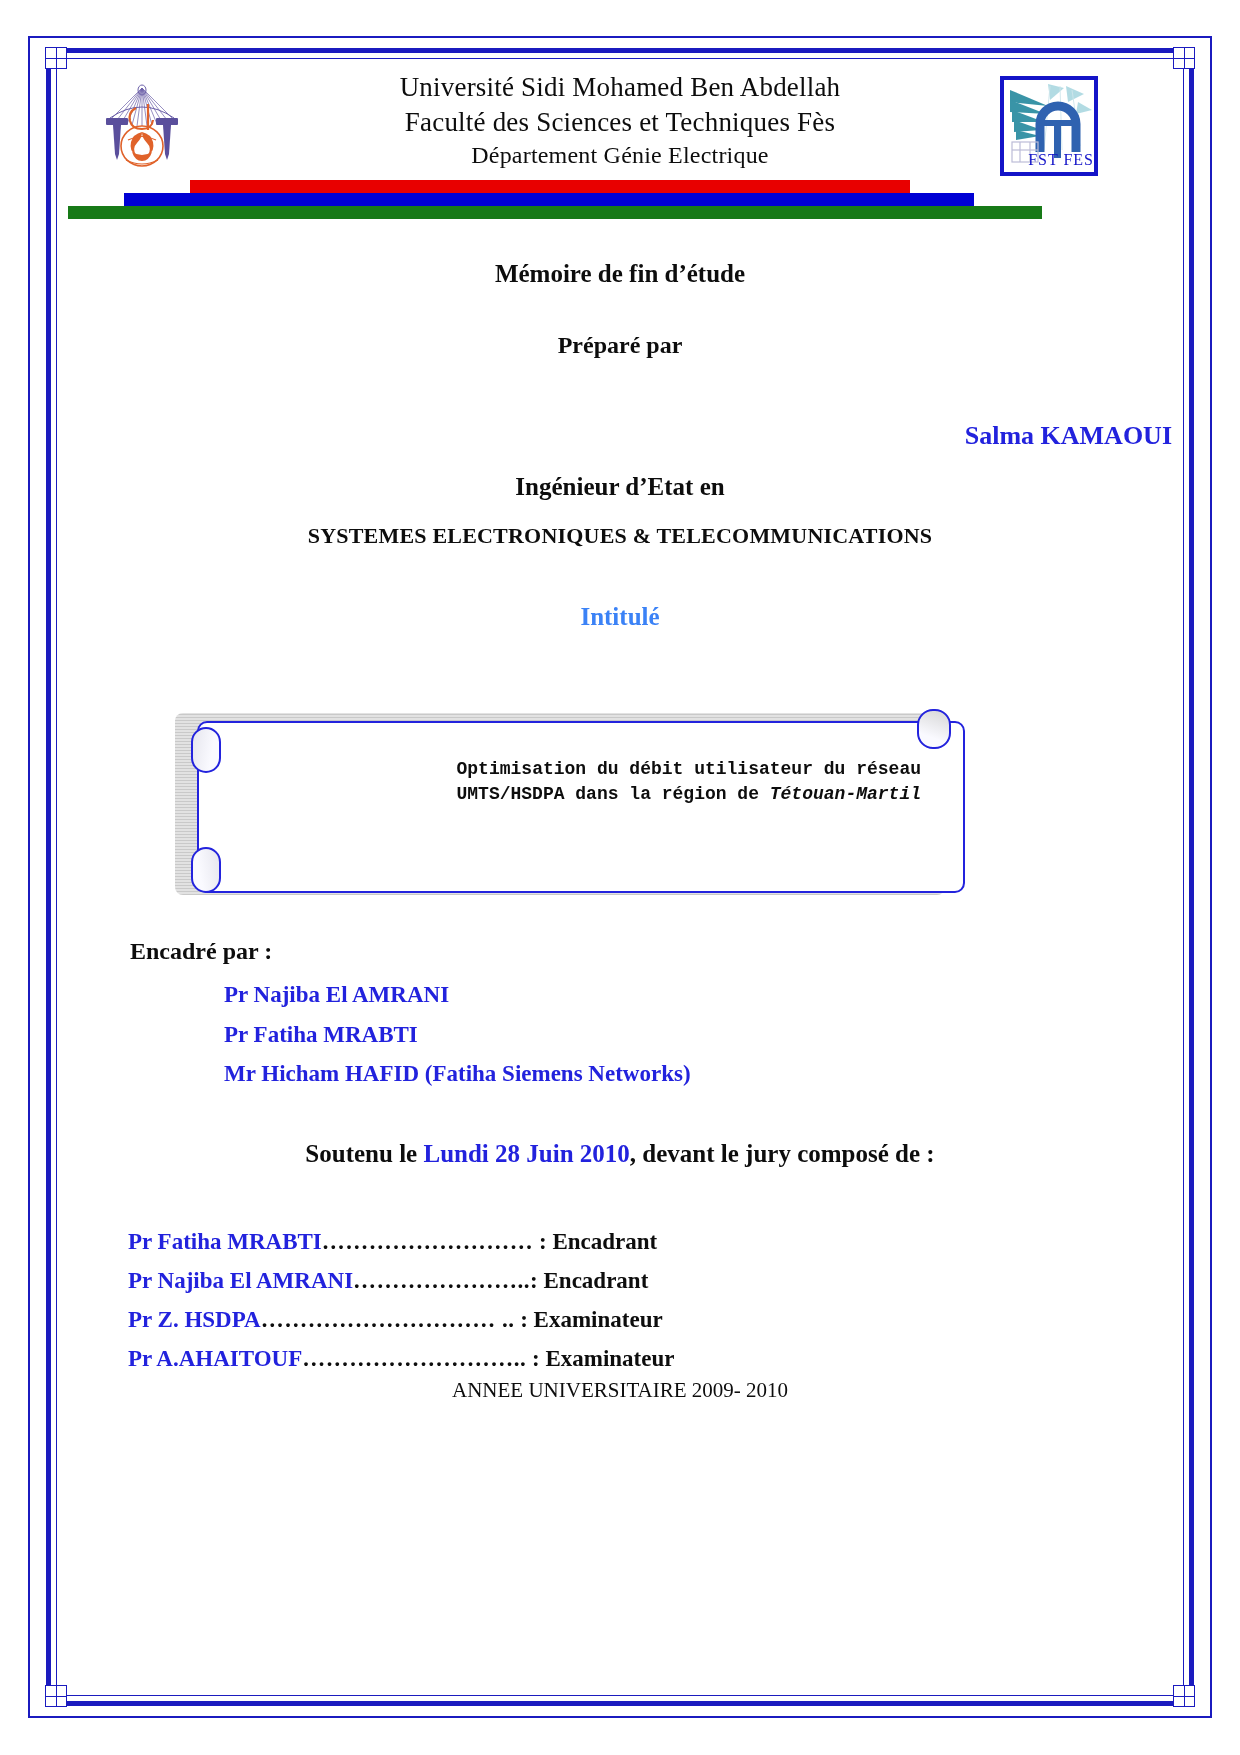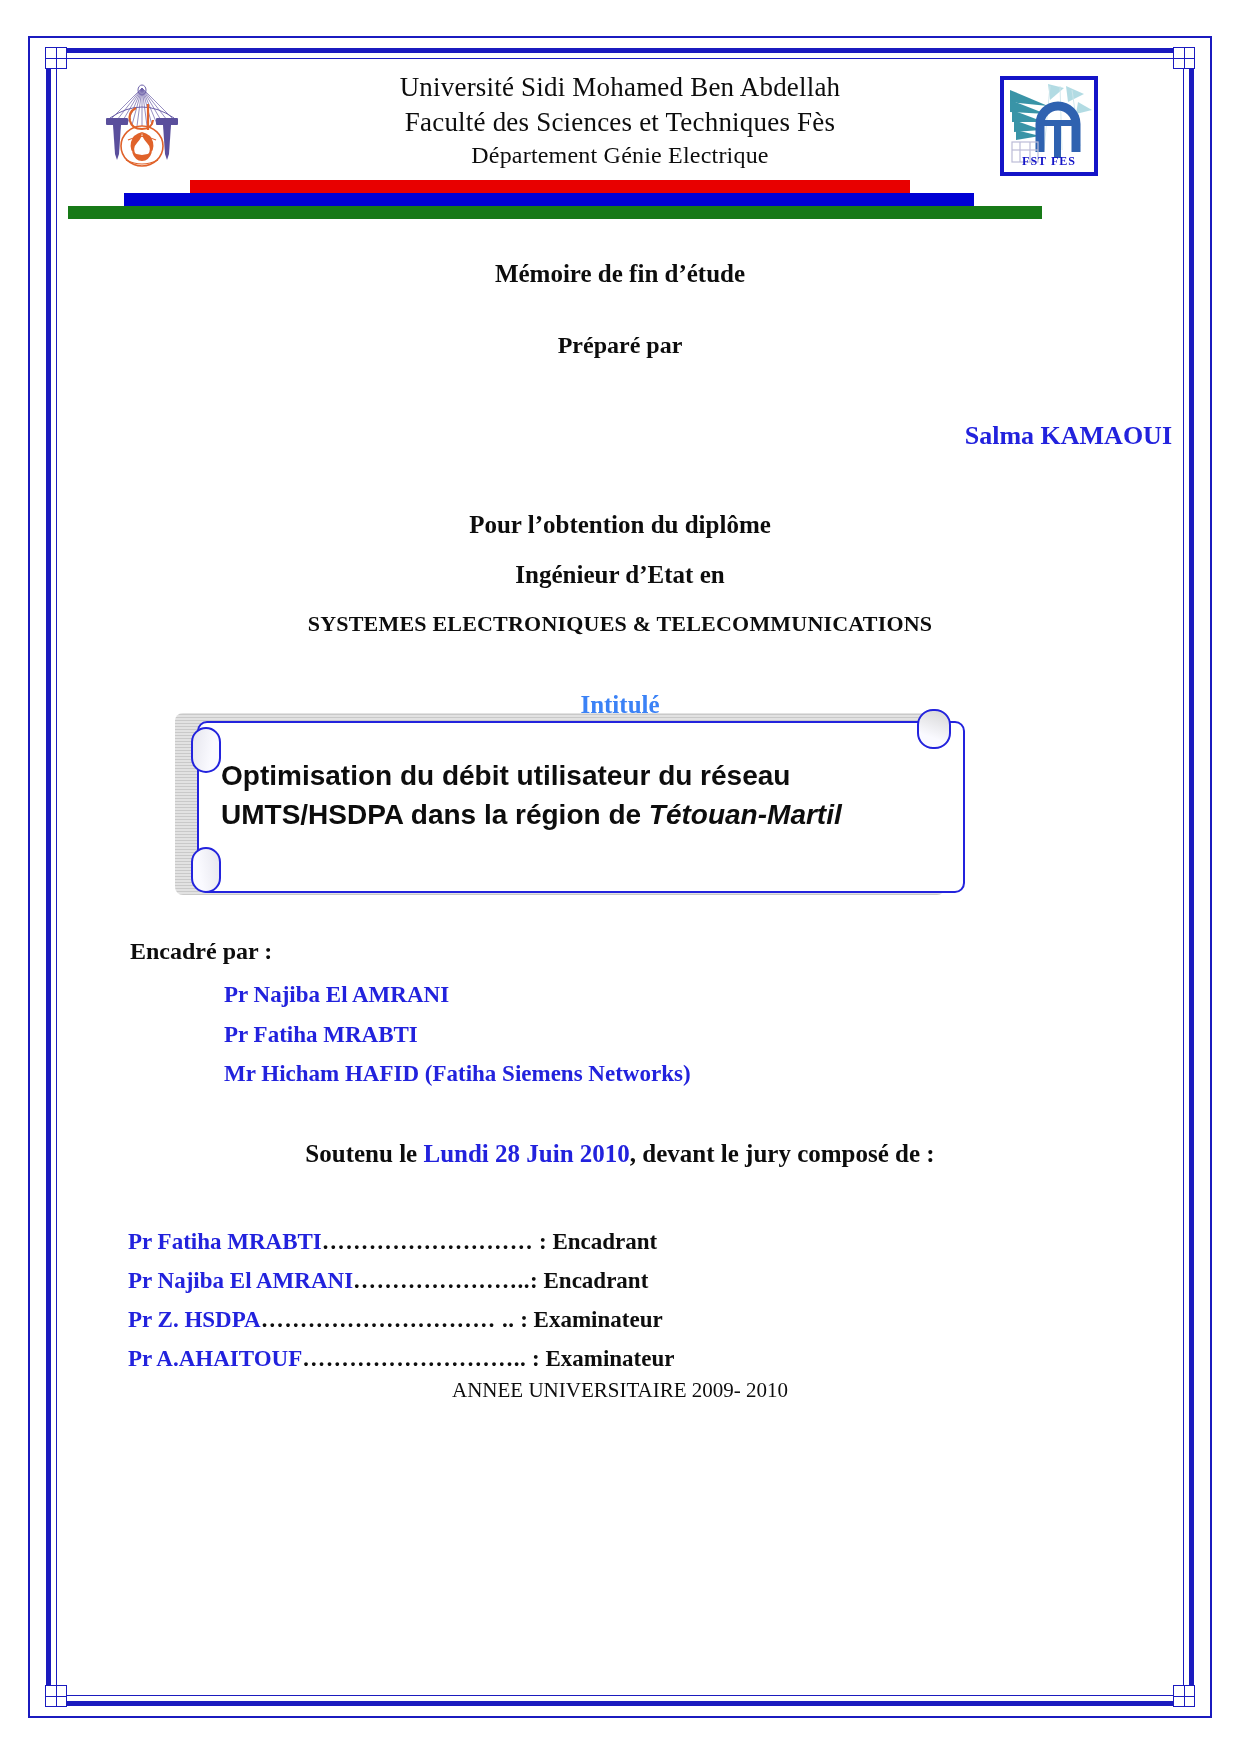--- a/index.html
+++ b/index.html
@@ -100,24 +100,24 @@
     width: 98px; height: 100px;
     border: 4px solid #1414c8;
     box-sizing: border-box;
     background: #ffffff;
     overflow: hidden;
   }
   .fst-label {
     position: absolute;
     left: 0; bottom: 3px;
     width: 100%;
-    text-align: center;
+    text-align: right;
     font-family: "Liberation Serif", serif;
-    font-weight: bold;
-    font-size: 12px;
+    font-weight: normal;
+    font-size: 16px;
     letter-spacing: 1px;
     color: #1414c8;
     z-index: 5;
   }
 
   
   .bars {
     position: absolute;
     left: 68px; top: 180px;
     width: 1104px; height: 42px;
@@ -201,24 +201,24 @@
   .curl.tr {
     left: 742px; top: 4px;
     width: 34px; height: 40px;
     border-radius: 16px;
     background: linear-gradient(200deg, #d6d6d6 0%, #fafaff 70%);
   }
   .scroll-title {
     position: absolute;
     left: 46px; top: 52px;
     width: 700px;
-    text-align: left;
-    font-family: Liberation Sans, sans-serif;
-    font-weight: bold;
-    font-size: 28px;
+    text-align: right;
+    font-family: Liberation Mono, monospace;
+    font-weight: bold;
+    font-size: 18px;
     line-height: 1.38;
     color: #0d0d0d;
   }
   .scroll-title .ital { font-style: italic; }
 
   
   .encadre-label {
     position: absolute;
     left: 130px; top: 938px;
     font-weight: bold;
@@ -375,21 +375,20 @@
   <div class="bars">
     <div class="bar red"></div>
     <div class="bar blue"></div>
     <div class="bar green"></div>
   </div>
 
   <div class="body-block">
     <div class="center-line" style="margin-top:0;">Mémoire de fin d’étude</div>
     <div class="center-line sub" style="margin-top:44px;">Préparé par</div>
     <div class="author" style="margin-top:62px;">Salma KAMAOUI</div>
-    <div class="center-line" style="margin-top:60px;">Pour l’obtention du diplôme</div>
     <div class="center-line" style="margin-top:22px;">Ingénieur d’Etat en</div>
     <div class="center-line small-caps-line" style="margin-top:22px;">SYSTEMES ELECTRONIQUES &amp; TELECOMMUNICATIONS</div>
     <div class="intitule" style="margin-top:54px;">Intitulé</div>
   </div>
 
   <div class="scroll-wrap">
     <div class="scroll-shadow"></div>
     <div class="scroll-box"></div>
     <div class="curl tr"></div>
     <div class="curl tl"></div>

